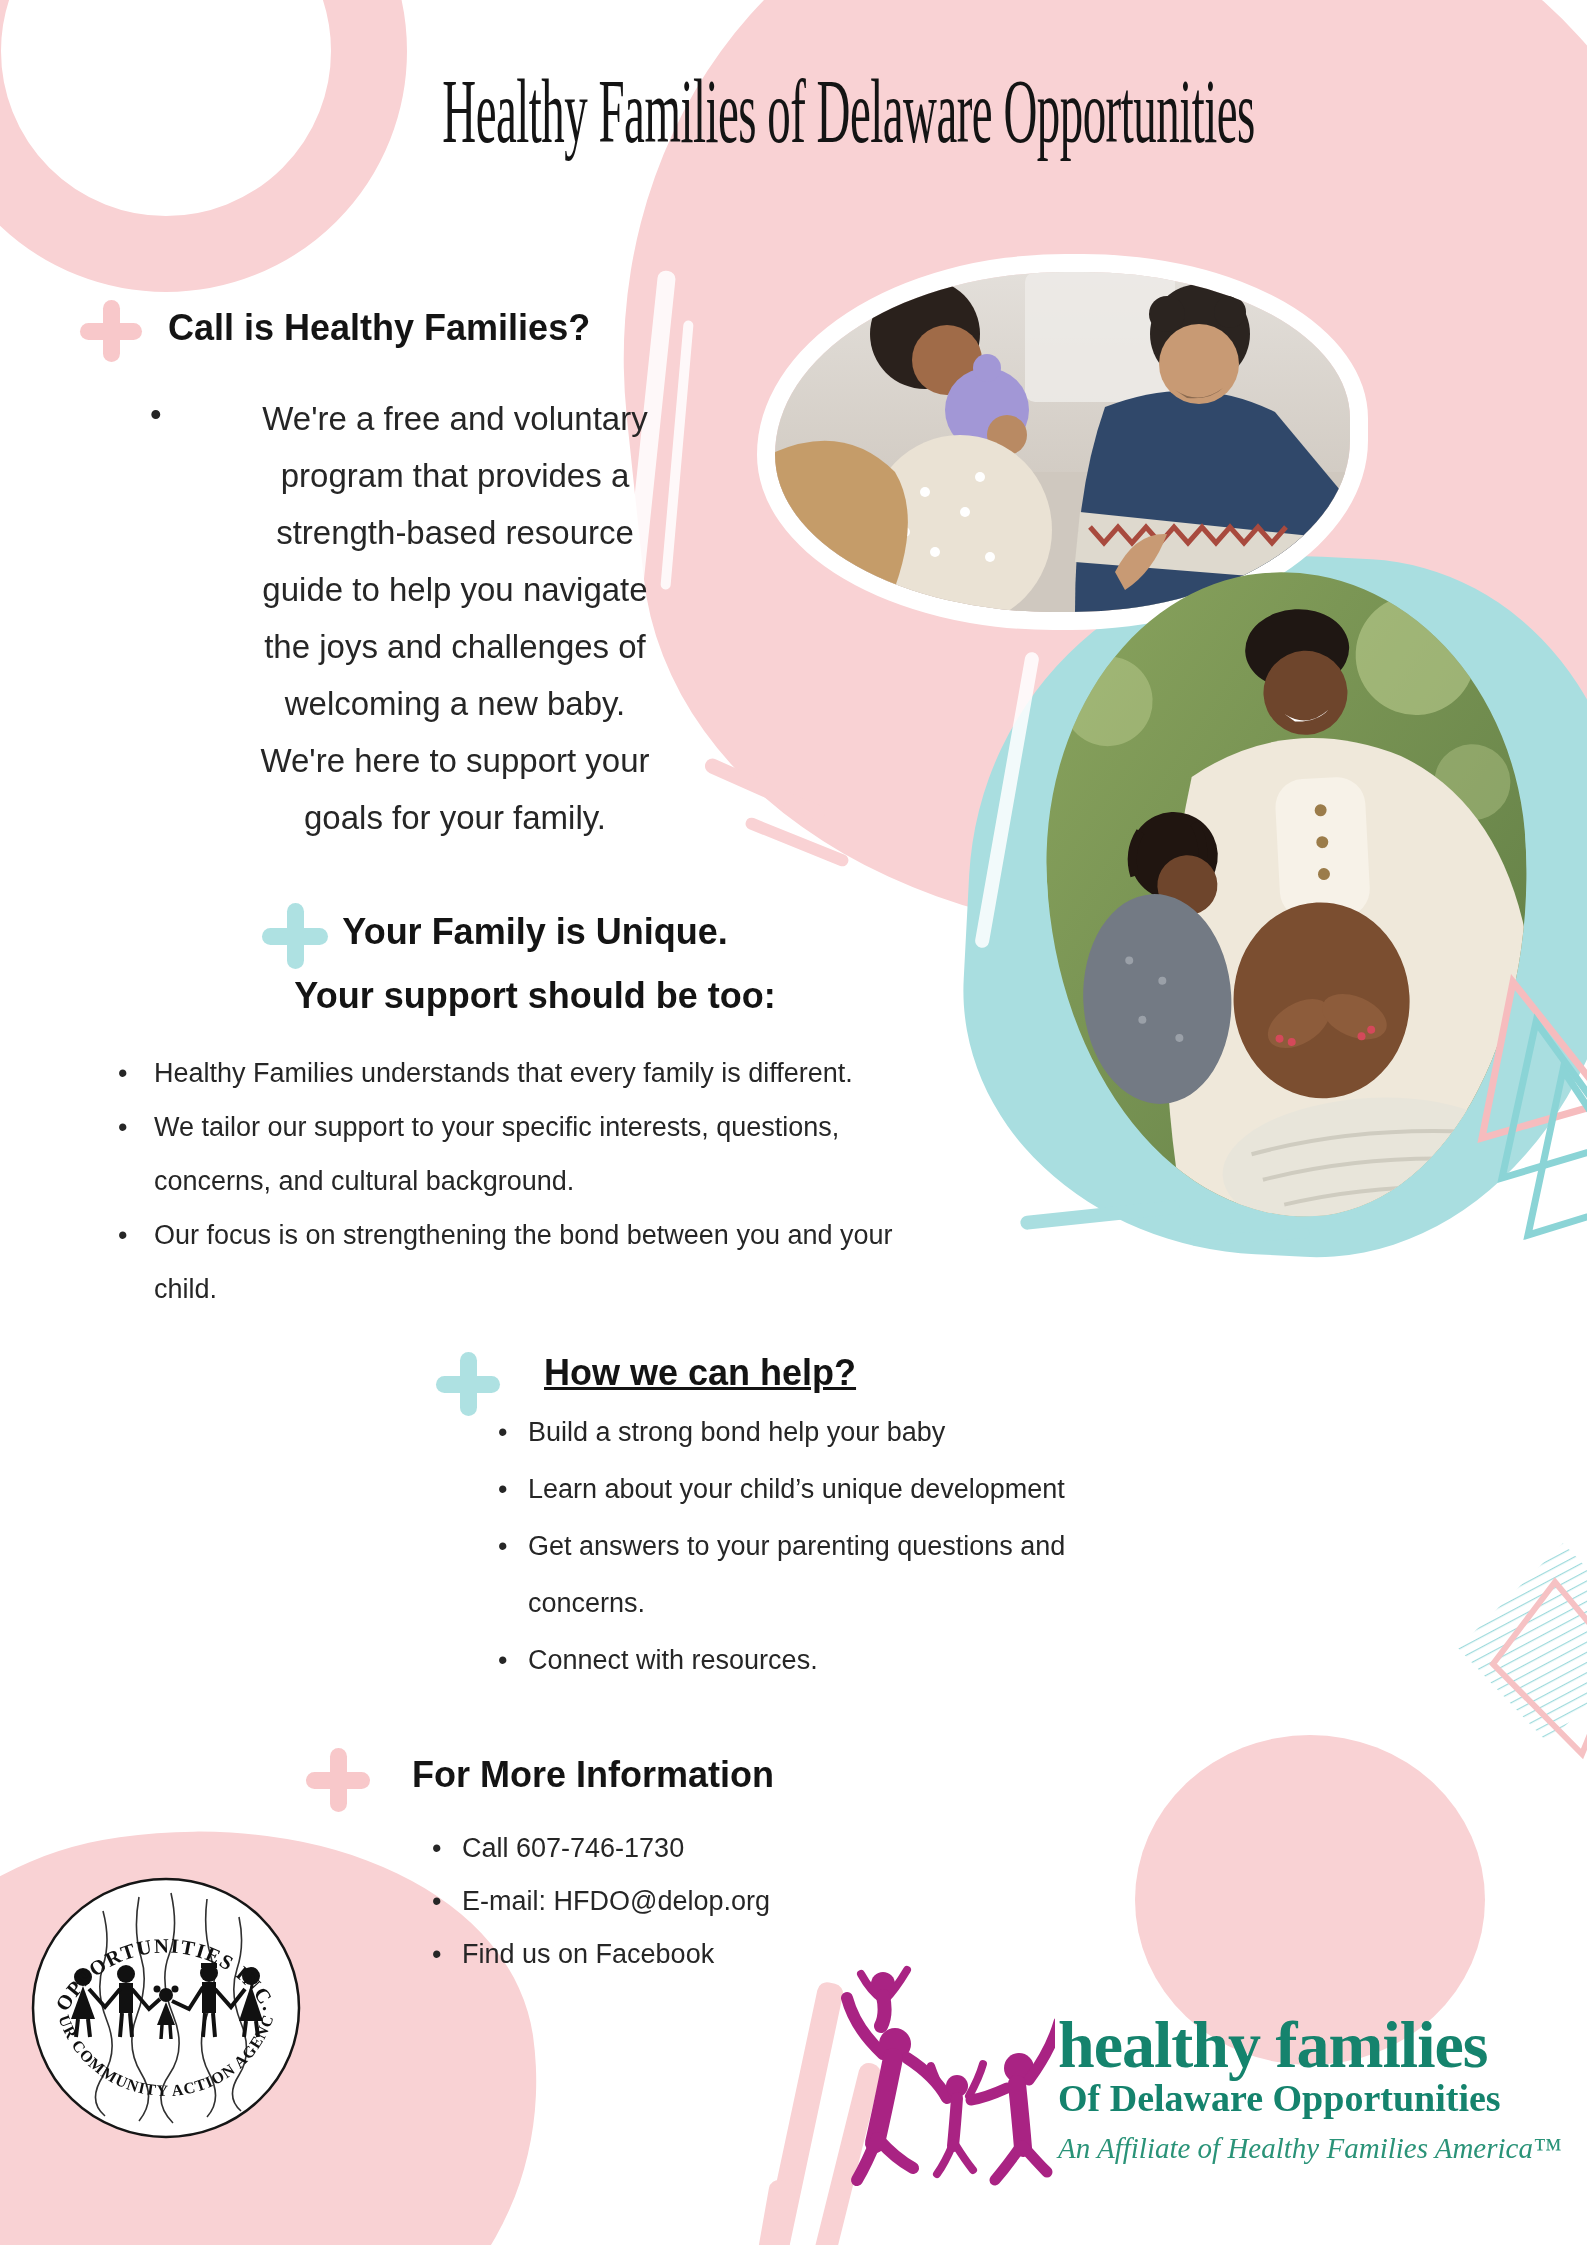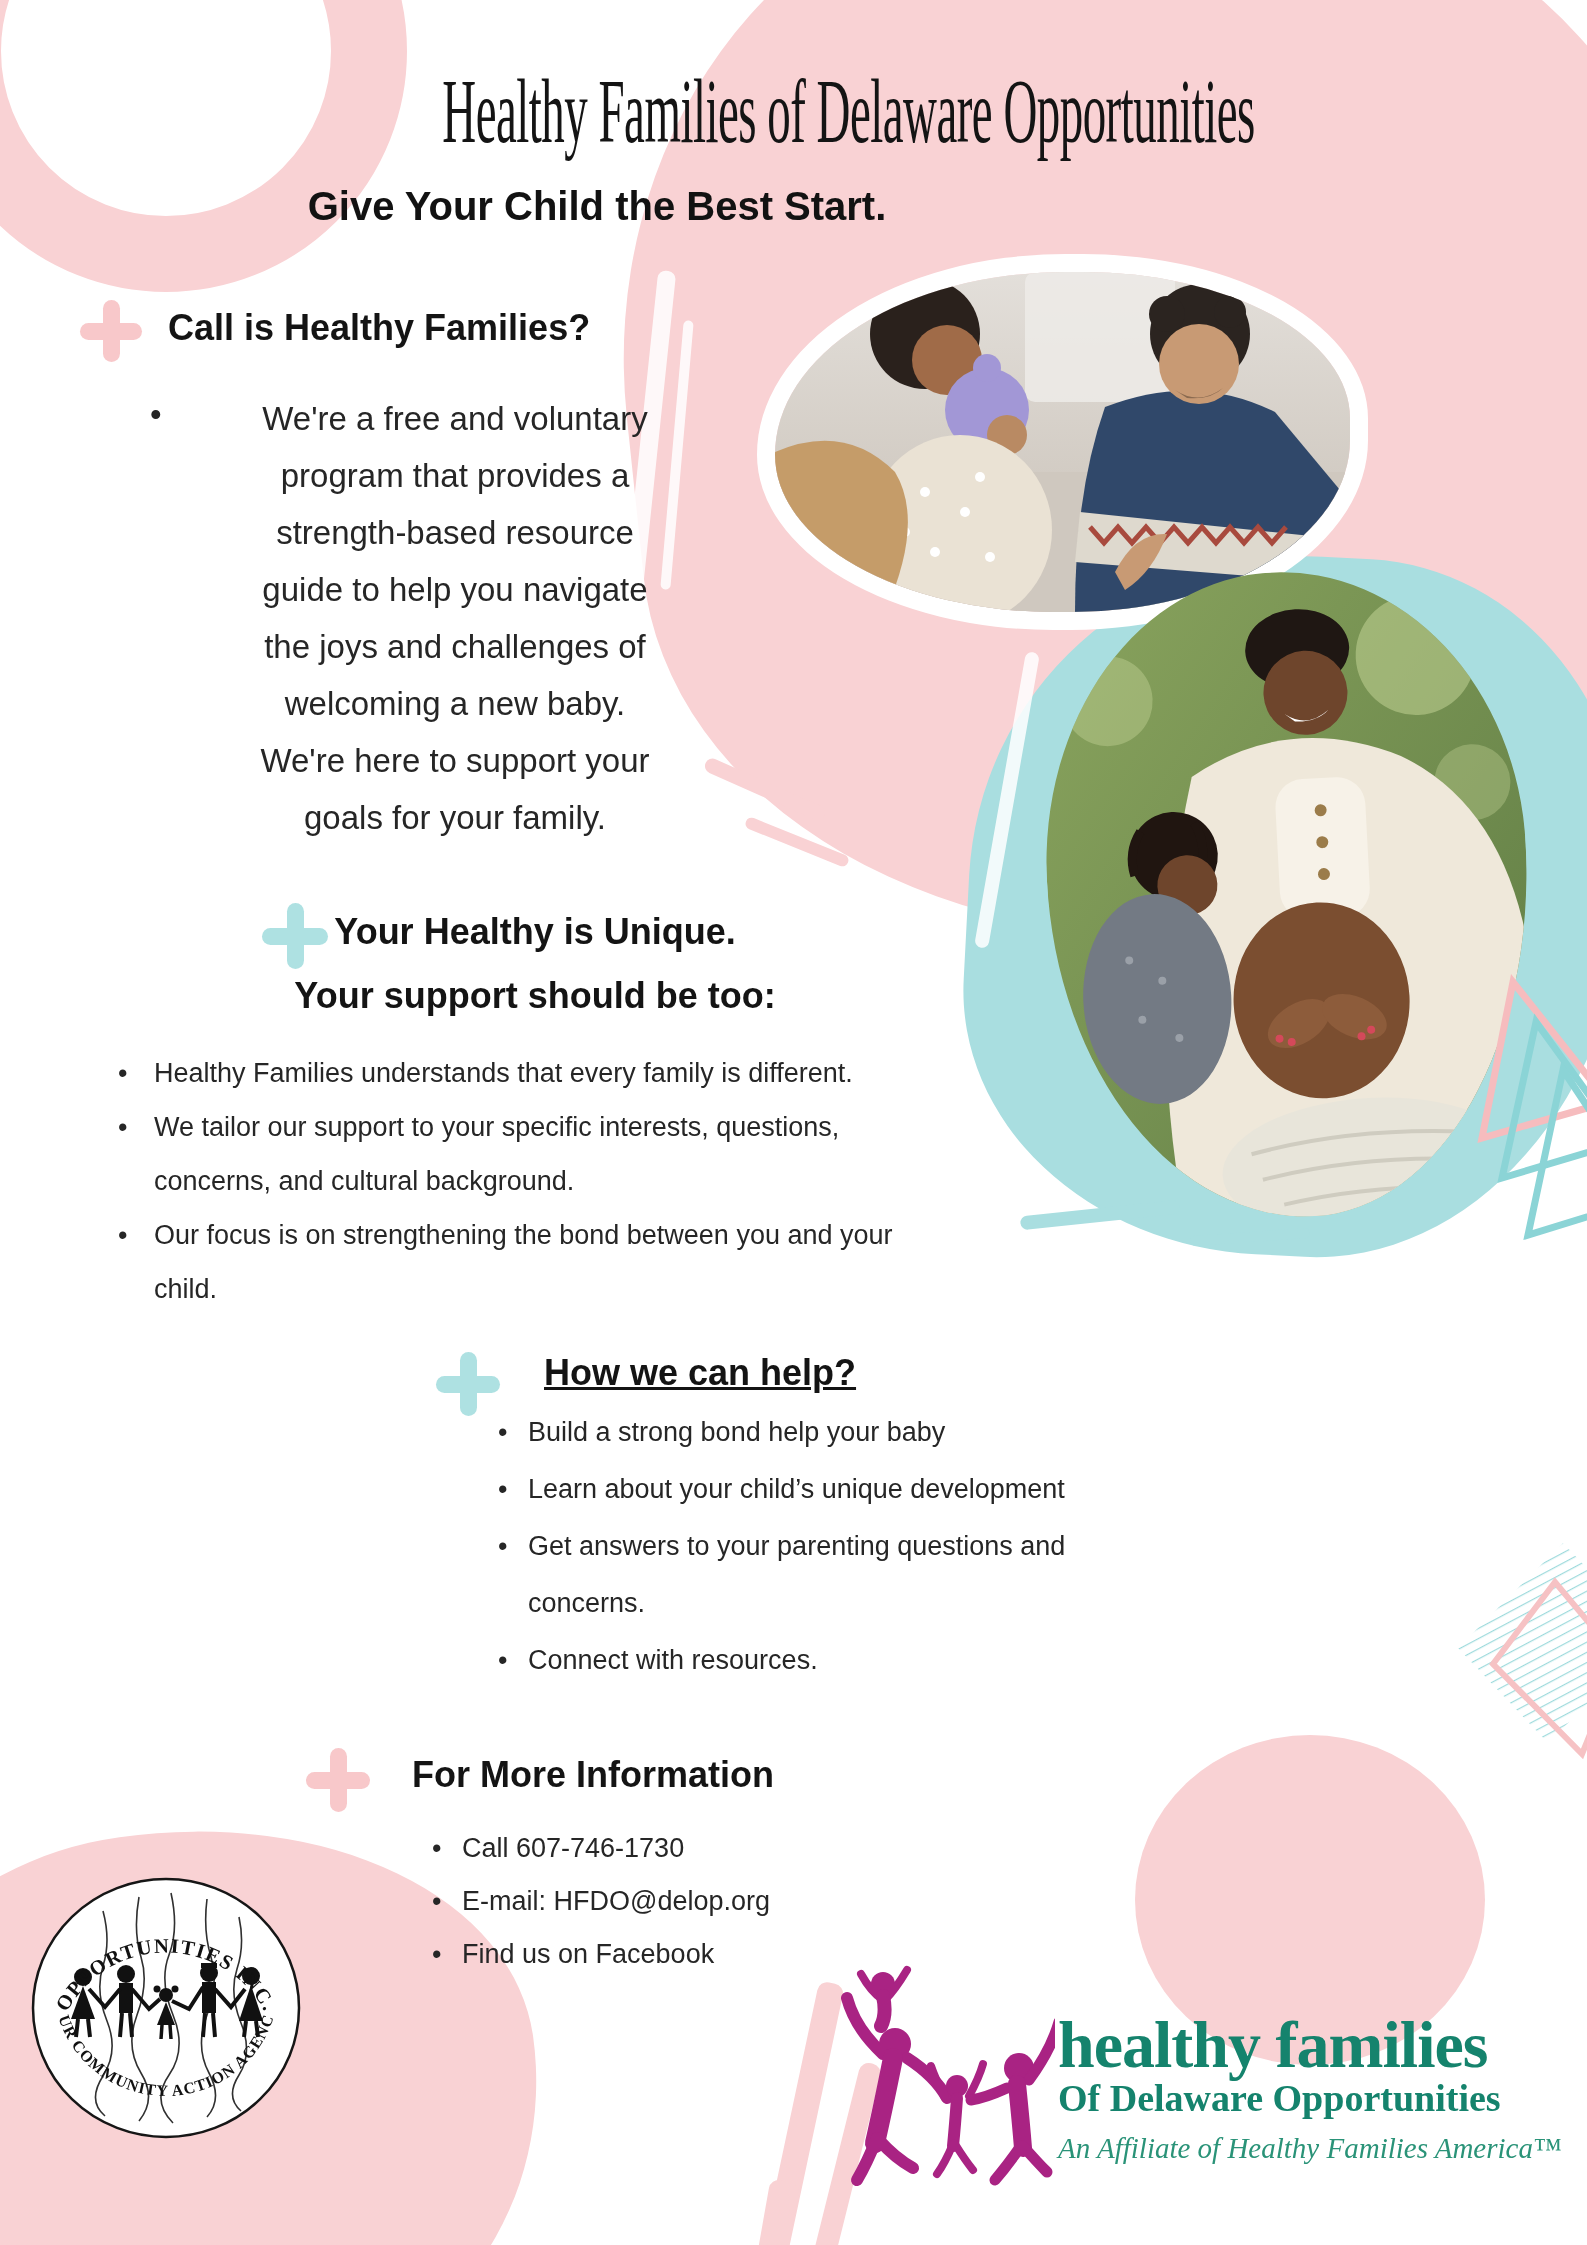--- a/index.html
+++ b/index.html
@@ -186,21 +186,20 @@
 
   <div class="abs blob-bl"></div>
   <div class="abs streak" style="left:790px;top:1980px;width:26px;height:280px;transform:rotate(12deg);"></div>
   <div class="abs streak" style="left:832px;top:2060px;width:22px;height:240px;transform:rotate(14deg);"></div>
   <div class="abs streak" style="left:760px;top:2180px;width:30px;height:120px;transform:rotate(10deg);"></div>
   <div class="abs circle-br"></div>
 
   <div class="abs title-wrap">
     <span class="title">Healthy Families of Delaware Opportunities</span>
   </div>
-  <div class="abs subtitle">Give Your Child the Best Start.</div>
 
   <div class="plus" style="left:80px;top:300px;width:62px;height:62px;--c:#f8c8ca;">
       <div class="h"></div>
       <div class="v"></div>
     </div>
   <div class="abs h-sec h1">Call is Healthy Families?</div>
   <div class="abs para-dot">•</div>
   <div class="abs para">We're a free and voluntary
 program that provides a
 strength-based resource
@@ -208,21 +207,21 @@
 the joys and challenges of
 welcoming a new baby.
 We're here to support your
 goals for your family.</div>
 
   <div class="plus" style="left:262px;top:903px;width:66px;height:66px;--c:#aee1e2;">
       <div class="h"></div>
       <div class="v"></div>
     </div>
   <div class="abs h-sec h2">
-    <div>Your Healthy is Unique.</div>
+    <div>Your Family is Unique.</div>
     <div>Your support should be too:</div>
   </div>
   <ul class="abs blist blist1">
     <li>Healthy Families understands that every family is different.</li>
     <li>We tailor our support to your specific interests, questions, concerns, and cultural background.</li>
     <li>Our focus is on strengthening the bond between you and your child.</li>
   </ul>
 
   <div class="plus" style="left:436px;top:1352px;width:64px;height:64px;--c:#aee1e2;">
       <div class="h"></div>

